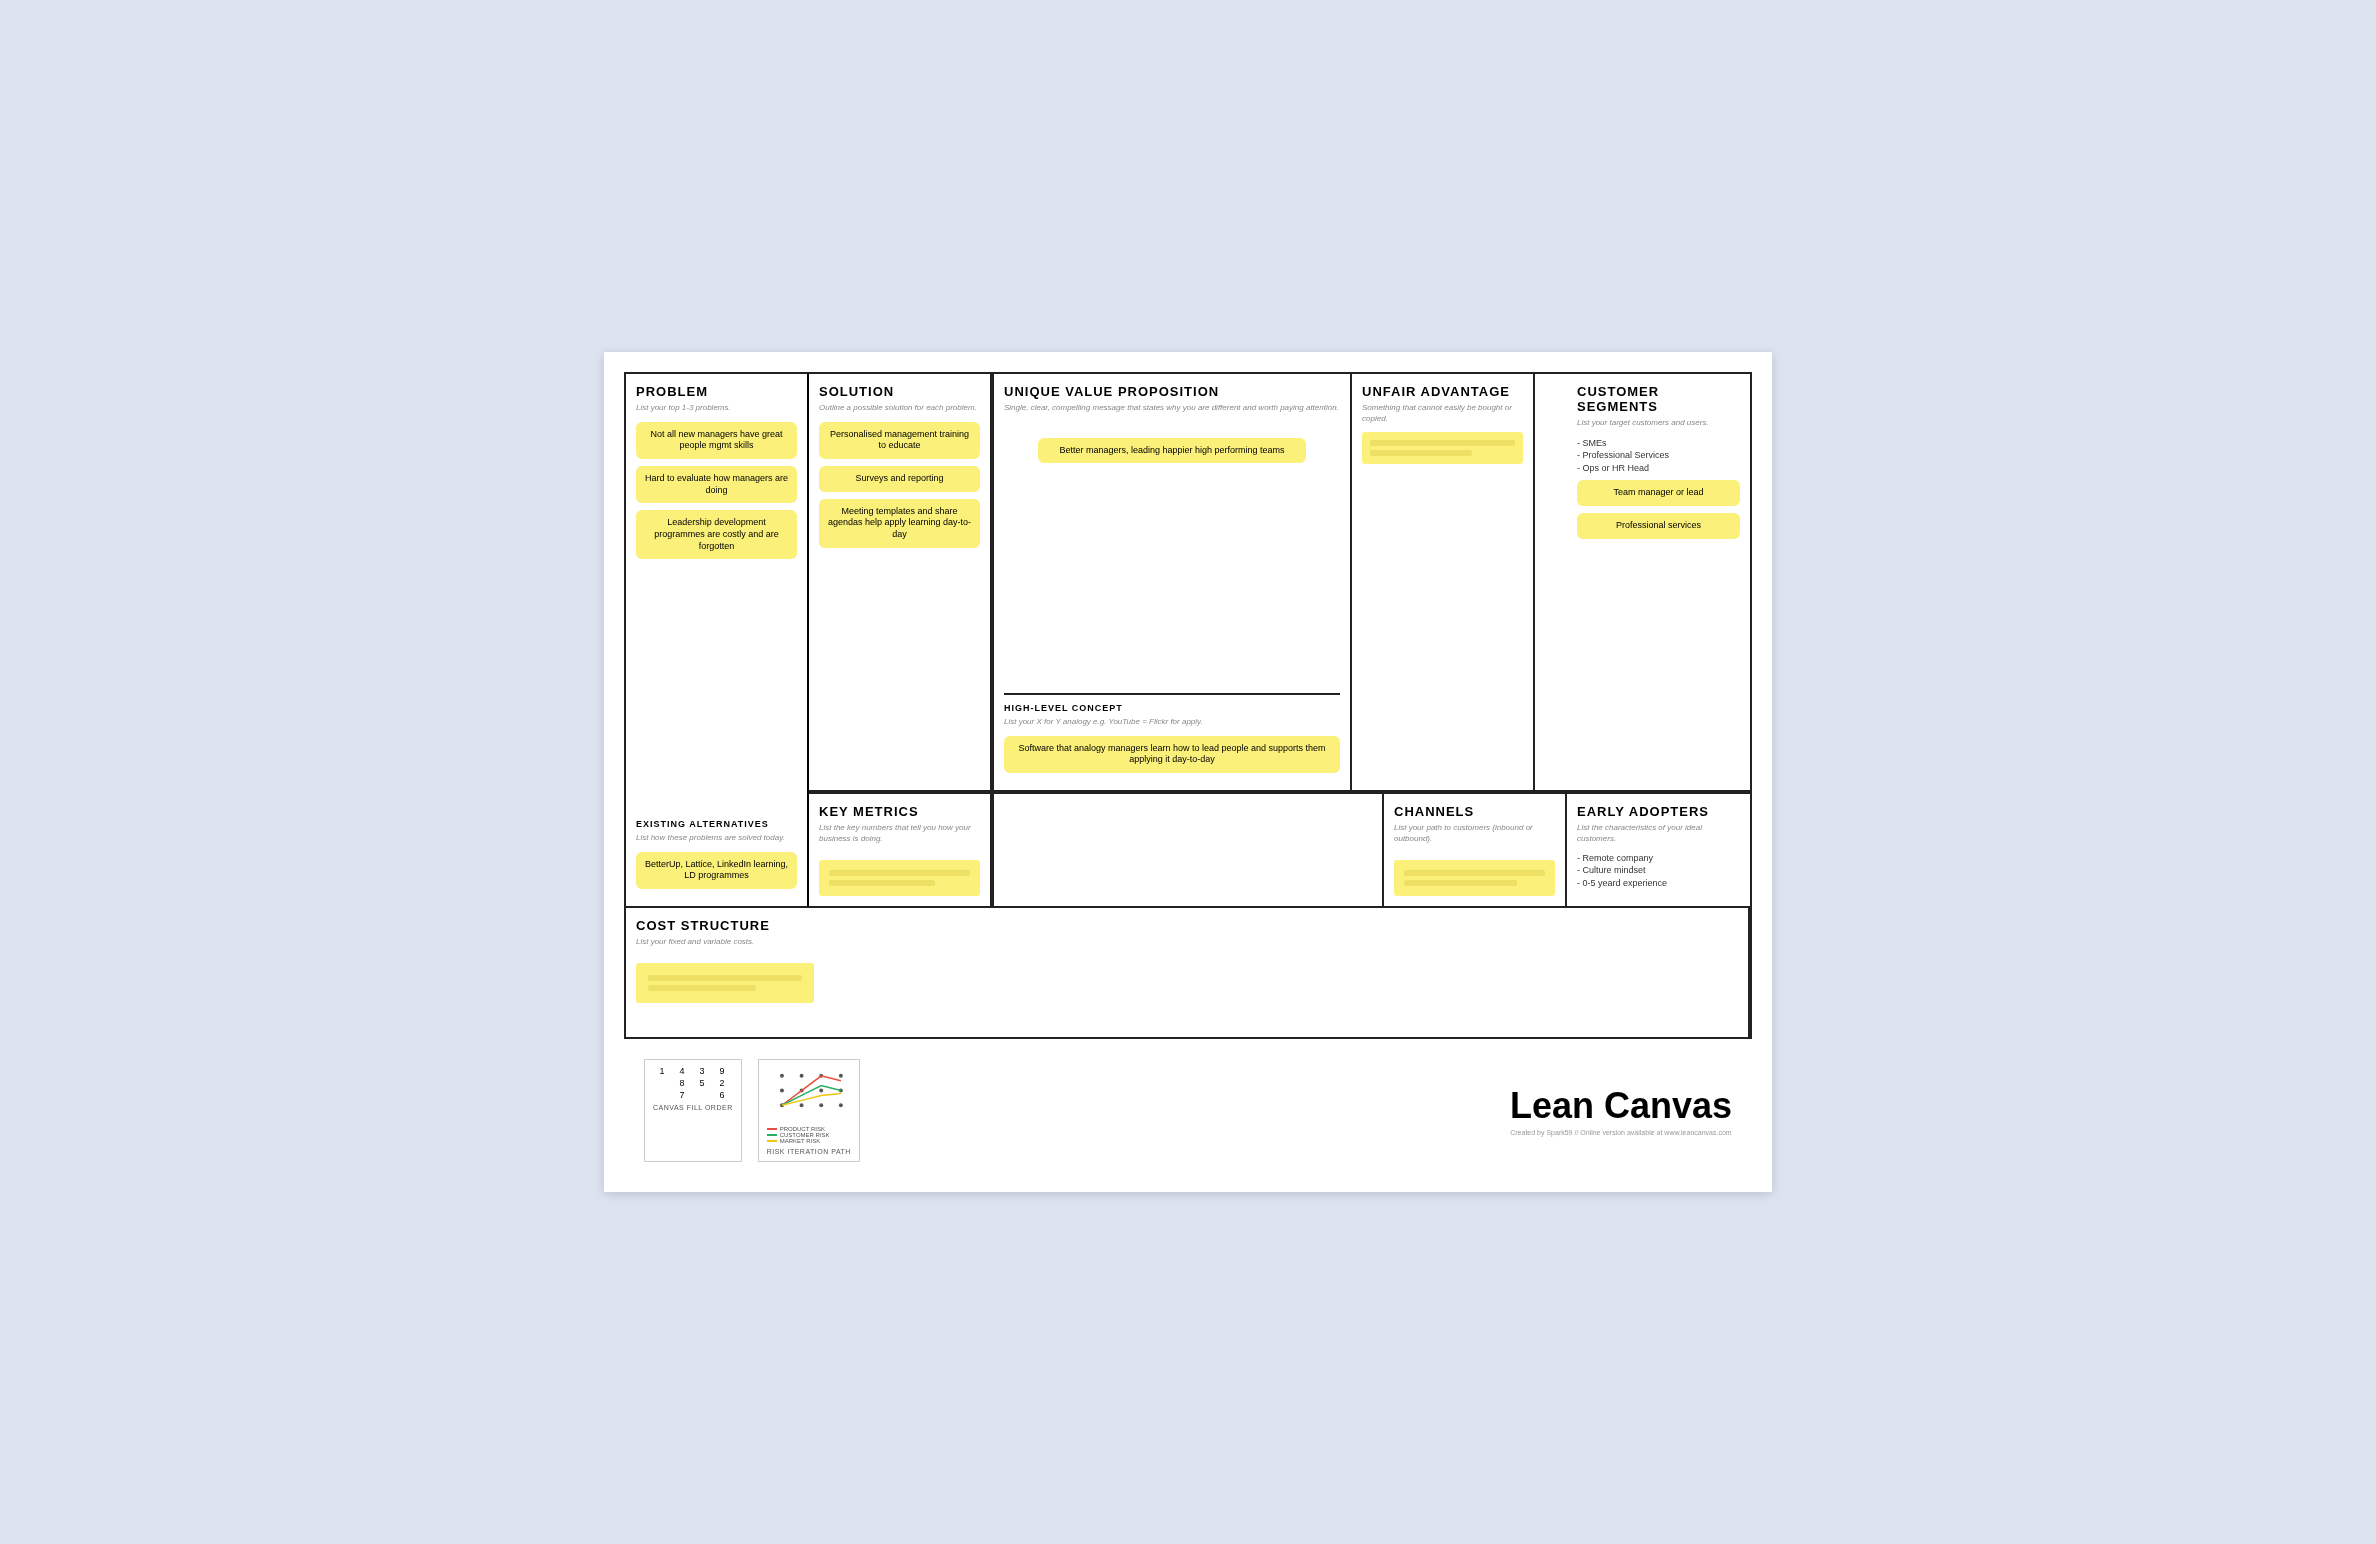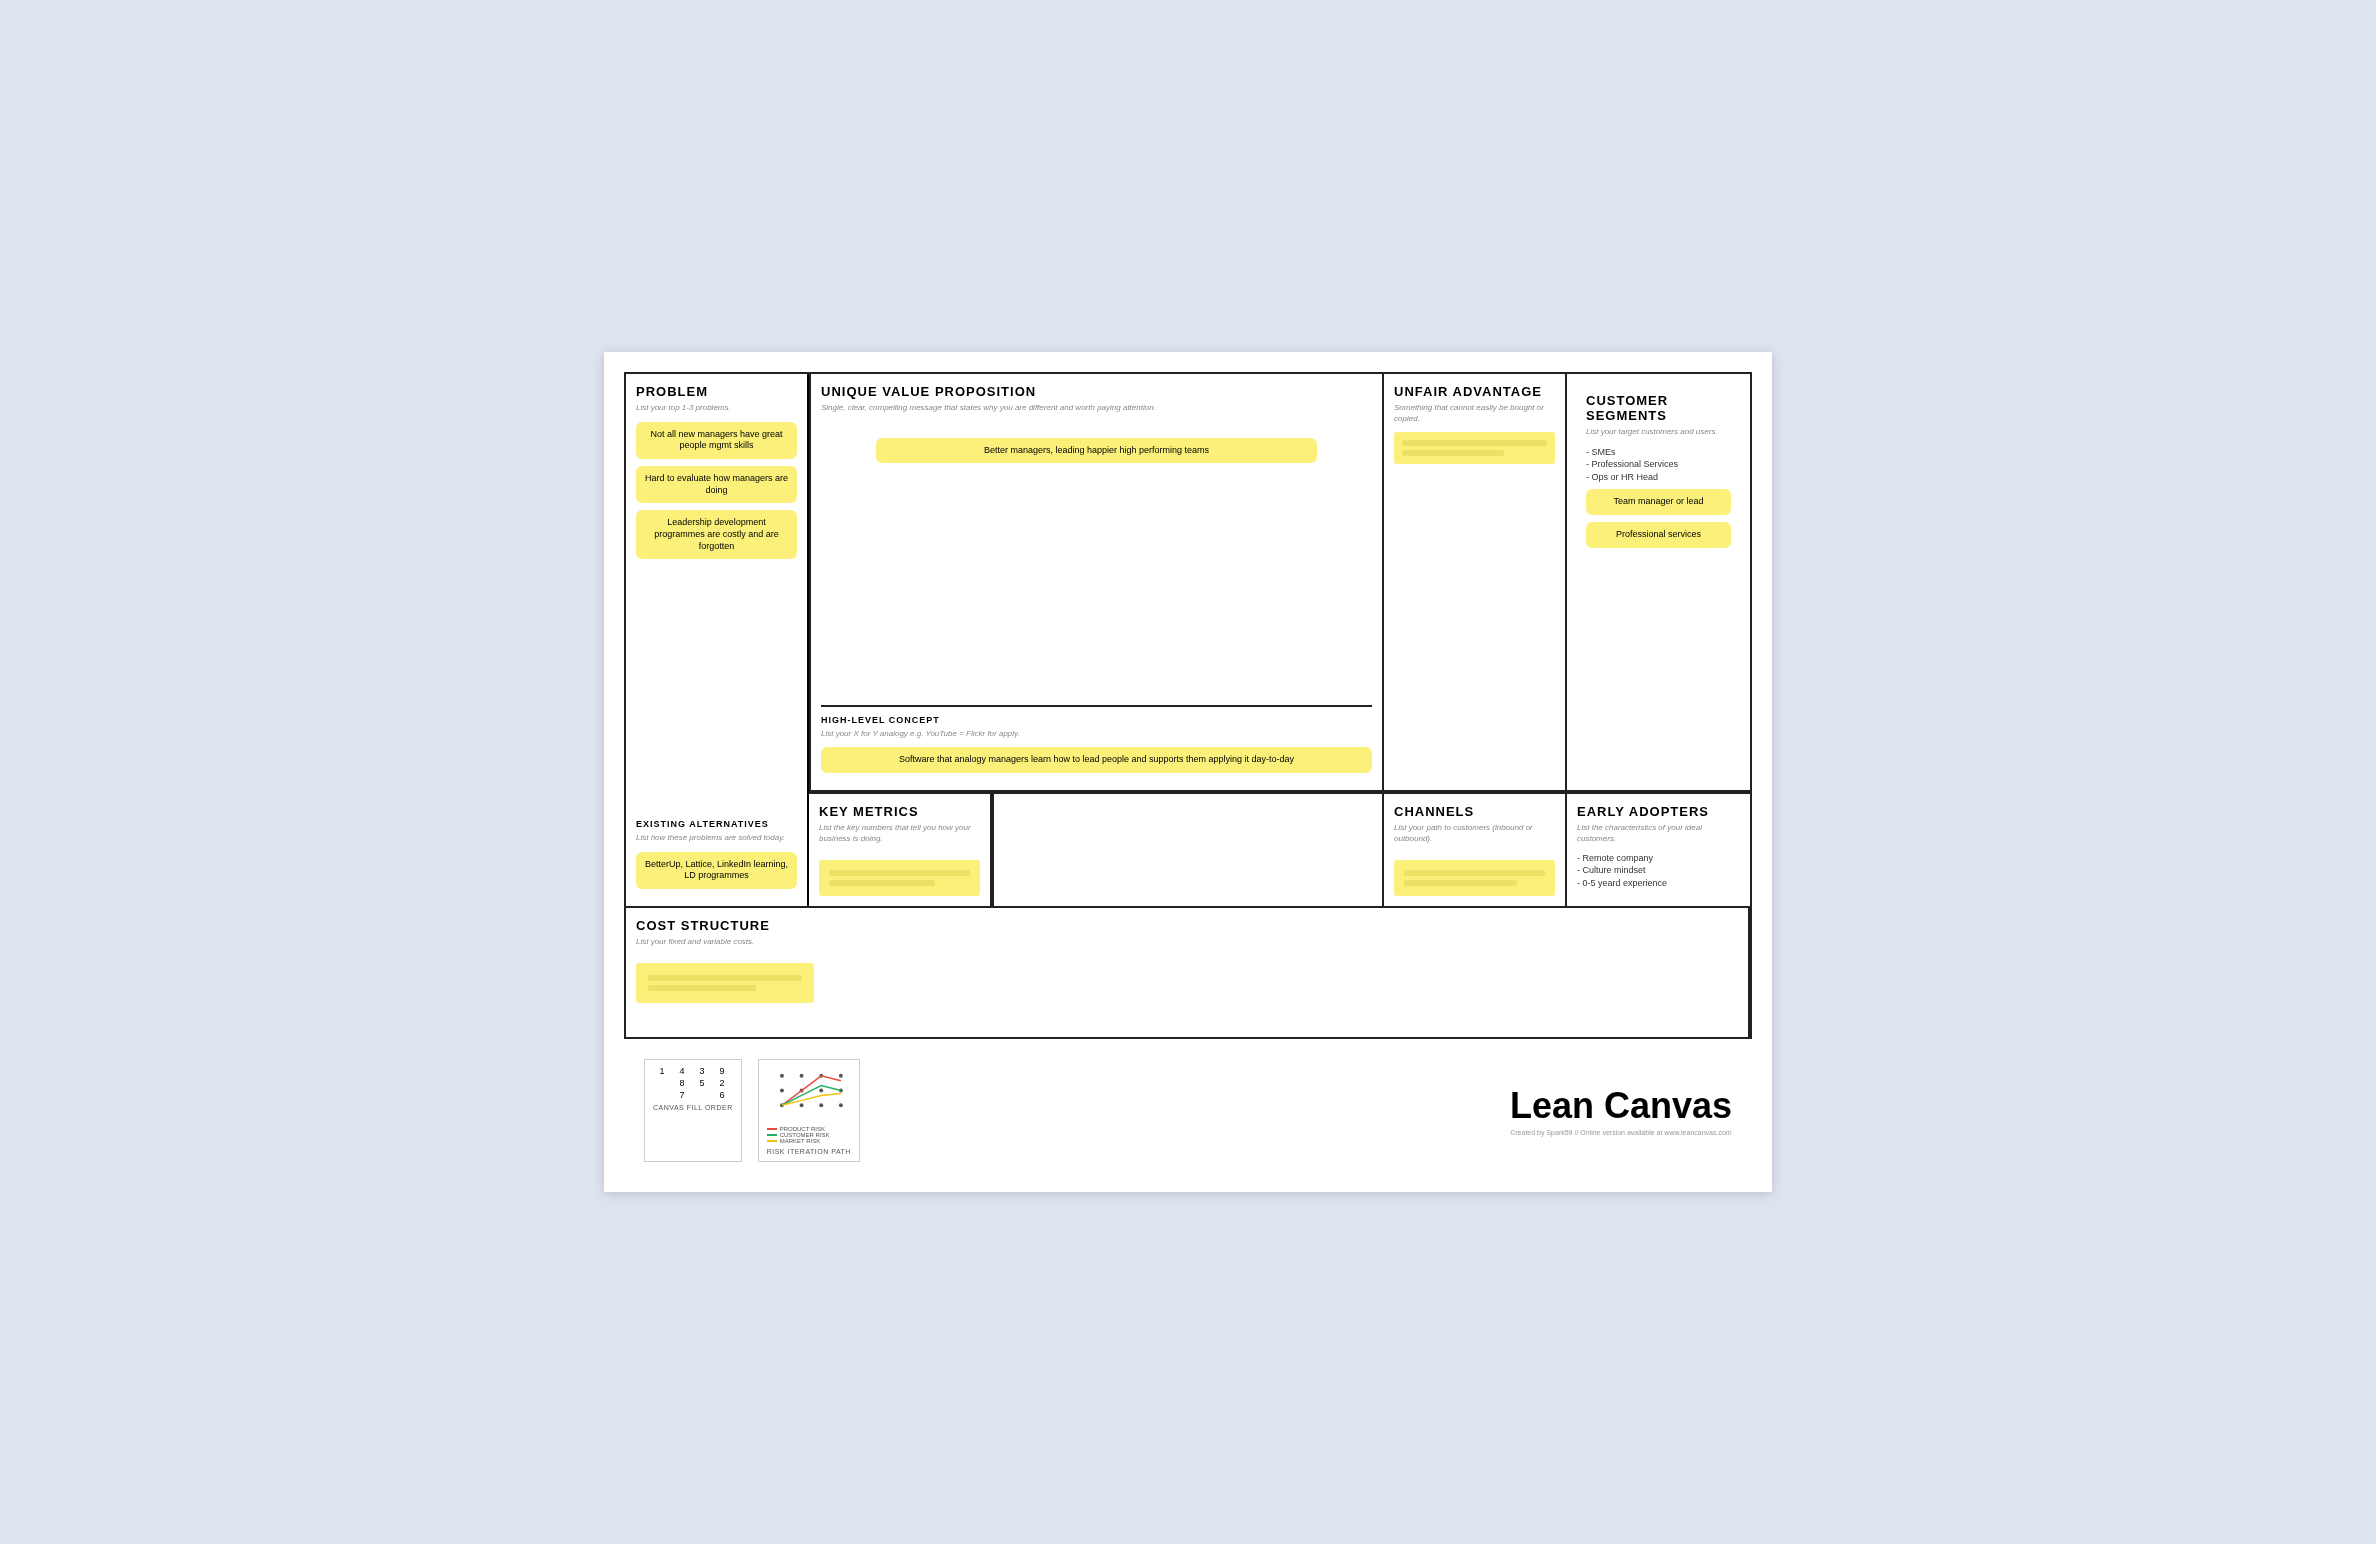--- a/index.html
+++ b/index.html
@@ -73,21 +73,22 @@
     }
     .col-unfair {
       width: 183px;
       min-width: 183px;
       border-right: 2px solid #222;
       padding: 10px;
     }
     .col-customers {
       width: 183px;
       min-width: 183px;
-      padding: 19px;
+      padding: 10px;
+      margin-left: 32px;
     }
     .col-keymetrics {
       width: 183px;
       min-width: 183px;
       border-right: 2px solid #222;
       padding: 10px;
     }
     .col-channels {
       width: 183px;
       min-width: 183px;
@@ -167,20 +168,27 @@
           <div class="cell-title" style="font-size:9px;">EXISTING ALTERNATIVES</div>
           <div class="cell-subtitle">List how these problems are solved today.</div>
           <div class="sticky">BetterUp, Lattice, LinkedIn learning, LD programmes</div>
         </div>
       </div>
 
       <div class="rows12-right">
 
         <div class="row1-right">
 
+          <div class="col-solution">
+            <div class="cell-title">SOLUTION</div>
+            <div class="cell-subtitle">Outline a possible solution for each problem.</div>
+            <div class="sticky">Personalised management training to educate</div>
+            <div class="sticky">Surveys and reporting</div>
+            <div class="sticky">Meeting templates and share agendas help apply learning day-to-day</div>
+          </div>
 
           <div style="flex:1; border-left:2px solid #222; border-right:2px solid #222; padding:10px; display:flex; flex-direction:column; min-height:416px;">
             <div class="cell-title">UNIQUE VALUE PROPOSITION</div>
             <div class="cell-subtitle">Single, clear, compelling message that states why you are different and worth paying attention.</div>
             <div class="sticky" style="margin: 16px auto; width: 80%; text-align:center;">Better managers, leading happier high performing teams</div>
             <div style="margin-top: auto; border-top: 2px solid #222; padding-top: 8px;">
               <div class="cell-title" style="font-size:9px;">HIGH-LEVEL CONCEPT</div>
               <div class="cell-subtitle">List your X for Y analogy e.g. YouTube = Flickr for apply.</div>
               <div class="sticky">Software that analogy managers learn how to lead people and supports them applying it day-to-day</div>
             </div>

